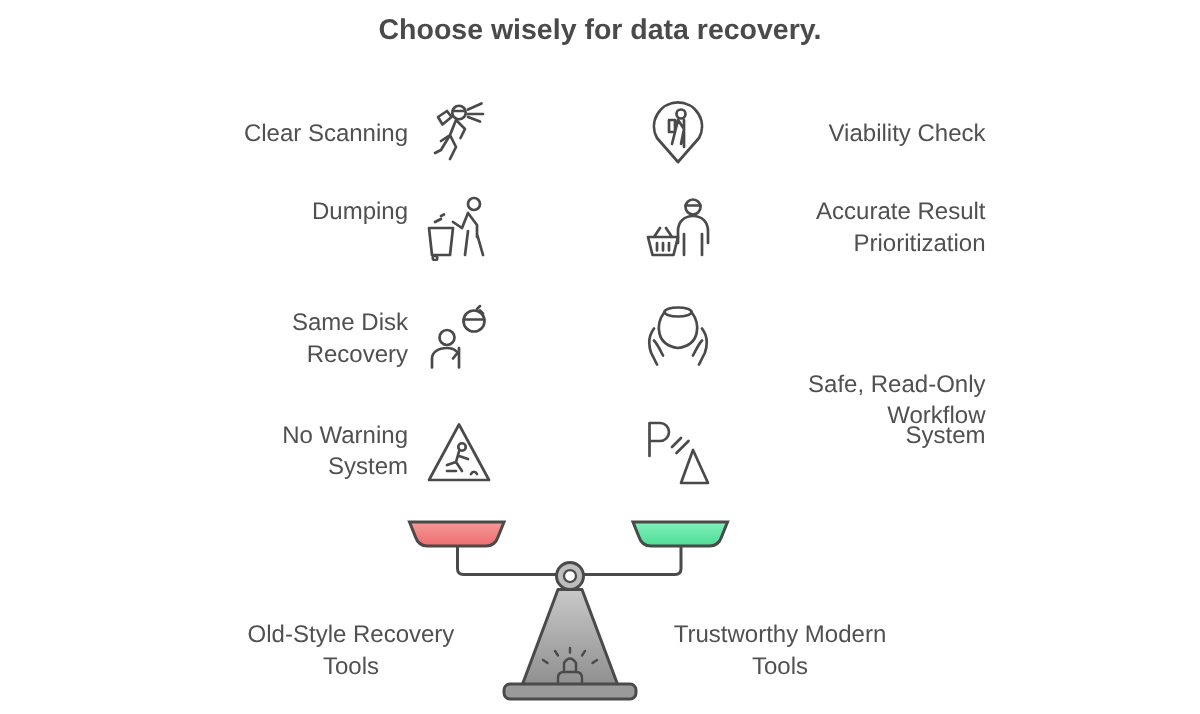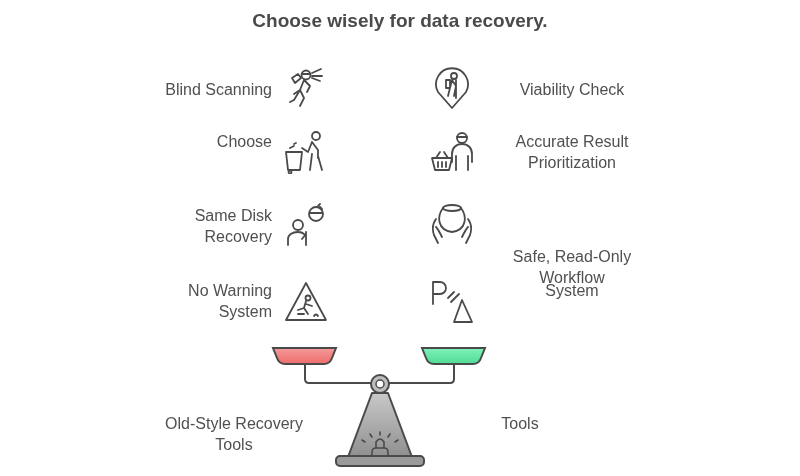--- a/index.html
+++ b/index.html
@@ -2,46 +2,46 @@
 <html><head>
 <meta charset="utf-8">
 <style>
   html, body { margin:0; padding:0; background:#ffffff; }
   body { width:800px; height:476px; position:relative; overflow:hidden;
          font-family:"Liberation Sans", "DejaVu Sans", sans-serif; color:#444; }
   .title { position:absolute; left:0; width:800px; top:10px; text-align:center;
            font-size:19px; font-weight:bold; color:#4a4a4a; }
   .item { position:absolute; font-size:16px; line-height:21px; color:#505050; }
   .left { text-align:right; width:160px; }
-  .right { text-align:center; width:170px; }
+  .right { text-align:right; width:170px; }
   .icon { position:absolute; width:44px; height:44px; }
   .icon svg { width:100%; height:100%; }
   .bottom-label { position:absolute; font-size:16px; line-height:21px; color:#505050; text-align:center; width:200px; }
   .scale { position:absolute; left:0; top:0; width:800px; height:476px; }
 </style>
 </head>
 <body>
 
 <div class="title">Choose wisely for data recovery.</div>
 
 <div class="item left" style="left:112px; top:79px;">
-  <div>Blind Scanning</div>
+  <div>Clear Scanning</div>
 </div>
 <div class="icon" style="left:282px; top:66px;">
   <svg viewBox="0 0 44 44" fill="none" stroke="#4a4a4a" stroke-width="1.8" stroke-linecap="round" stroke-linejoin="round">
     <circle cx="24" cy="9" r="4.5"></circle>
       <path d="M20 8 h8"></path>
     <path d="M30 7 l9 -4 M30 10 l10 0 M30 12 l8 3"></path>
     <path d="M10 12 l6 -4 l3 4 l-6 5 z"></path>
     <path d="M22 14 l-4 10 l-6 4 M22 14 l6 6 l-3 6 M18 24 l4 8 l-4 8 M18 24 l-6 10 l-4 2"></path>
   </svg>
 </div>
 
 <div class="item left" style="left:112px; top:131px;">
-  <div>Choose</div>
+  <div>Dumping</div>
 </div>
 <div class="icon" style="left:282px; top:130px;">
   <svg viewBox="0 0 44 44" fill="none" stroke="#4a4a4a" stroke-width="1.8" stroke-linecap="round" stroke-linejoin="round">
     <circle cx="34" cy="6" r="4"></circle>
     <path d="M30 12 l-4 10 l-6 -4 M30 12 l6 8 v8 M30 24 l-2 16 M36 26 l4 14"></path>
     <path d="M4 22 h16 l-2 18 h-12 z"></path>
     <circle cx="8" cy="42" r="1.5"></circle>
     <path d="M8 18 l4 -2 M12 14 l2 -1"></path>
   </svg>
 </div>
@@ -149,14 +149,15 @@
 
   <path d="M372 456 v-4 q0 -4 4 -4 h8 q4 0 4 4 v4 M376 448 v-6 q4 -6 8 0 v6" fill="none" stroke="#4a4a4a" stroke-width="1.6"></path>
   <path d="M380 432 v3 M370 434 l2 3 M390 434 l-2 3 M362 440 l3 2 M398 440 l-3 2" stroke="#4a4a4a" stroke-width="1.6" stroke-linecap="round"></path>
 </svg>
 
 <div class="bottom-label" style="left:134px; top:413px;">
   <div>Old-Style Recovery</div>
   <div>Tools</div>
 </div>
 <div class="bottom-label" style="left:420px; top:413px;">
+  <div>Trustworthy Modern</div>
   <div>Tools</div>
 </div>
 
 </body></html>

